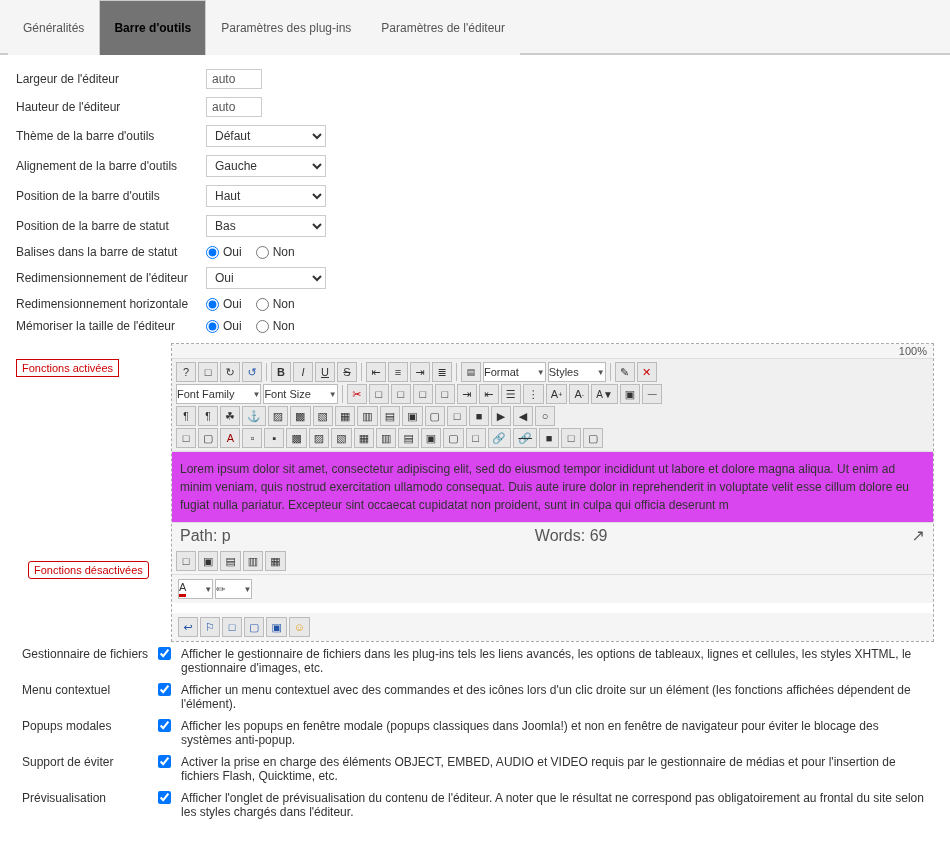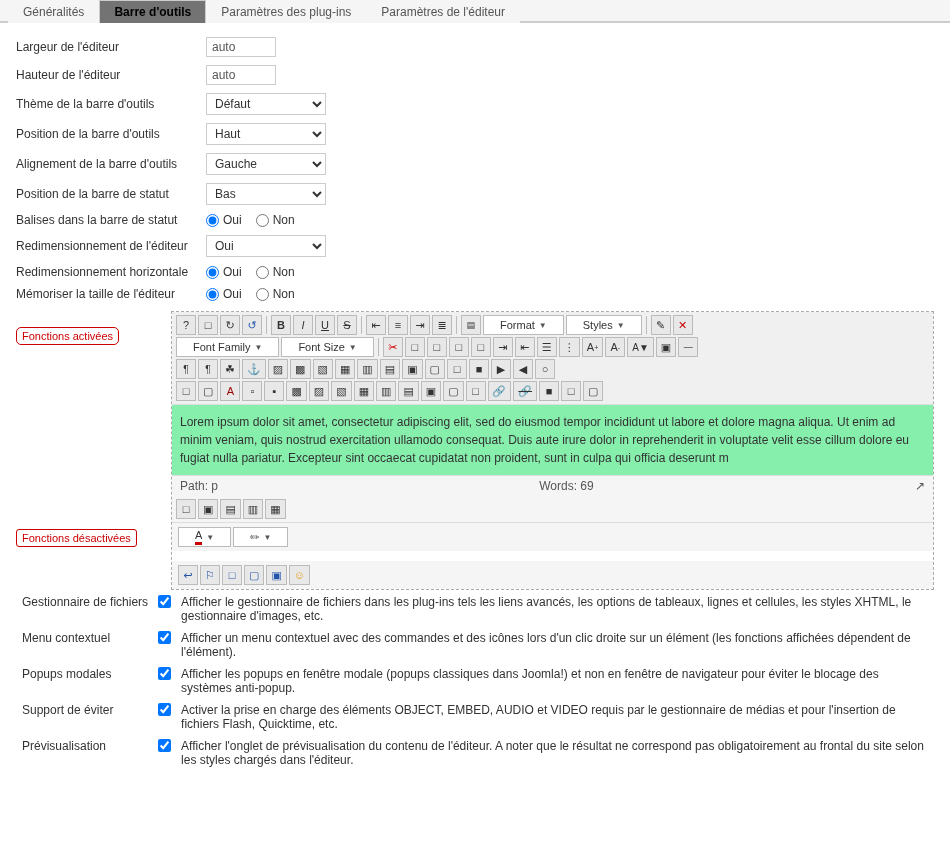--- a/index.html
+++ b/index.html
@@ -5,21 +5,21 @@
     * { box-sizing: border-box; margin: 0; padding: 0; }
     body { font-family: Arial, sans-serif; font-size: 12px; color: #333; background: #fff; }
 
     .tabs-bar {
       display: flex;
       border-bottom: 2px solid #ccc;
       background: #f5f5f5;
       padding: 0 8px;
     }
     .tab {
-      padding: 4px 14px;
+      padding: 20px 14px;
       cursor: pointer;
       border: 1px solid transparent;
       border-bottom: none;
       margin-bottom: -2px;
       font-size: 12px;
       color: #555;
       background: #f5f5f5;
     }
     .tab.active {
       background: #737373;
@@ -41,21 +41,21 @@
     .form-label {
       width: 190px;
       font-size: 12px;
       color: #333;
       flex-shrink: 0;
     }
     .form-control input[type="text"] {
       border: 1px solid #ccc;
       padding: 2px 5px;
       font-size: 12px;
-      width: 70px;
+      width: 56px;
       color: #555;
     }
     .form-control select {
       border: 1px solid #ccc;
       padding: 2px 4px;
       font-size: 12px;
       width: 120px;
       color: #333;
       background: #fff;
     }
@@ -95,45 +95,45 @@
       cursor: pointer;
       min-width: 20px;
       height: 20px;
       color: #333;
     }
     .tb-dropdown {
       display: inline-flex;
       align-items: center;
       background: #fff;
       border: 1px solid #bbb;
-      padding: 1px 16px;
+      padding: 1px 0;
       font-size: 11px;
       cursor: pointer;
       height: 20px;
-      gap: 4px;
+      gap: 18px;
     }
     .tb-dropdown-arrow { font-size: 8px; color: #555; }
     .tb-sep { width: 1px; height: 18px; background: #bbb; margin: 0 2px; }
 
     .editor-content {
-      background: #86efac;
+      background: #d946ef;
       padding: 8px;
       min-height: 65px;
       font-size: 12px;
       color: #333;
       line-height: 1.5;
       border-bottom: 1px solid #ddd;
     }
     .editor-footer {
       background: #f5f5f5;
       padding: 3px 8px;
       display: flex;
       justify-content: space-between;
       align-items: center;
-      font-size: 12px;
+      font-size: 16px;
       color: #555;
     }
 
     .disabled-toolbar {
       background: #f5f5f5;
       border-bottom: 1px solid #ddd;
       padding: 3px 4px;
     }
 
     .extra-toolbar {
@@ -181,33 +181,33 @@
     <div class="form-row">
       <div class="form-label">Thème de la barre d'outils</div>
       <div class="form-control">
         <select>
           <option>Défaut</option>
         </select>
       </div>
     </div>
 
     <div class="form-row">
+      <div class="form-label">Alignement de la barre d'outils</div>
+      <div class="form-control">
+        <select>
+          <option>Gauche</option>
+        </select>
+      </div>
+    </div>
+
+    <div class="form-row">
       <div class="form-label">Position de la barre d'outils</div>
       <div class="form-control">
         <select>
           <option>Haut</option>
-        </select>
-      </div>
-    </div>
-
-    <div class="form-row">
-      <div class="form-label">Alignement de la barre d'outils</div>
-      <div class="form-control">
-        <select>
-          <option>Gauche</option>
         </select>
       </div>
     </div>
 
     <div class="form-row">
       <div class="form-label">Position de la barre de statut</div>
       <div class="form-control">
         <select>
           <option>Bas</option>
         </select>
@@ -245,29 +245,30 @@
         <label><input type="radio" name="mem-taille" checked="" style=""> Oui</label>
         <label><input type="radio" name="mem-taille" style=""> Non</label>
       </div>
     </div>
   </div>
 
   <div style="display:flex; margin-top:10px;">
 
     <div style="width:155px; flex-shrink:0; position:relative;">
       <div style="position:absolute; top:18px; left:0;">
-        <span style="border:1px solid #c00; color:#c00; font-size:11px; padding:2px 5px; border-radius:5px;">Fonctions activées</span>
-      </div>
-      <div style="position:absolute; top:220px; left:0;">
+        <span style="border:1px solid #c00; color:#c00; font-size:11px; padding:2px 5px; border-radius:0;">Fonctions activées</span>
+      </div>
+      <div style="position:absolute; top:220px; left:12px;">
         <span style="border:1px solid #c00; color:#c00; font-size:11px; padding:2px 5px; border-radius:3px;">Fonctions désactivées</span>
       </div>
     </div>
 
     <div style="flex:1; border:1px dashed #aaa;">
 
+      <div class="toolbar-percent">100%</div>
 
       <div class="toolbar-area">
 
         <div class="toolbar-row">
           <button class="tb-btn">?</button>
           <button class="tb-btn">□</button>
           <button class="tb-btn">↻</button>
           <button class="tb-btn" style="color:#2255aa;">↺</button>
           <div class="tb-sep"></div>
           <button class="tb-btn">

